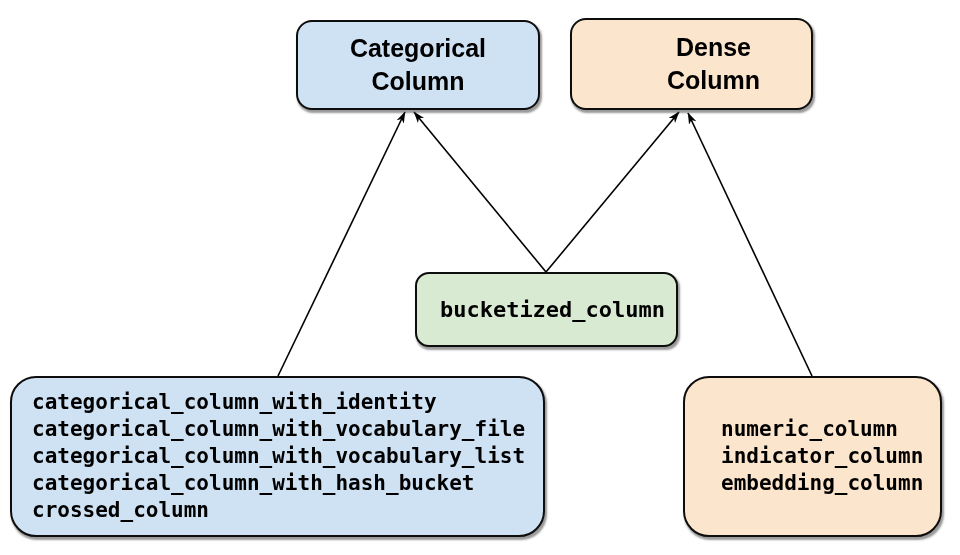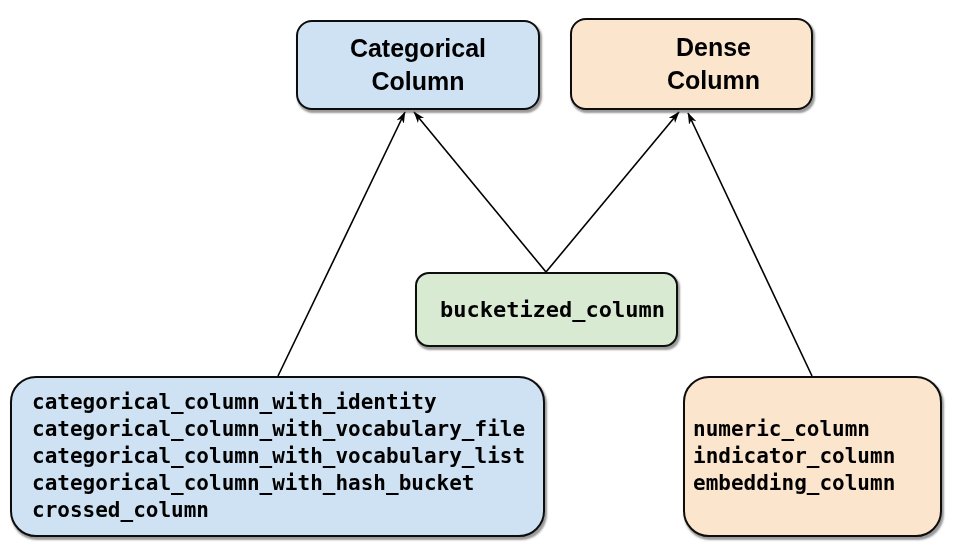--- a/index.html
+++ b/index.html
@@ -98,21 +98,21 @@
     top: 376px;
     width: 535px;
     height: 161px;
     padding-left: 20px;
   }
   #node-dense-impls {
     left: 683px;
     top: 376px;
     width: 259px;
     height: 161px;
-    padding-left: 8px;
+    padding-left: 36px;
   }
 </style>
 </head>
 <body>
 
 <div class="canvas">
 
   <svg class="edge-layer" width="960" height="555" viewBox="0 0 960 555" xmlns="http://www.w3.org/2000/svg">
     <defs>
       <marker id="arrowhead" markerUnits="userSpaceOnUse" markerWidth="13" markerHeight="10" refX="11" refY="4.5" orient="auto">

